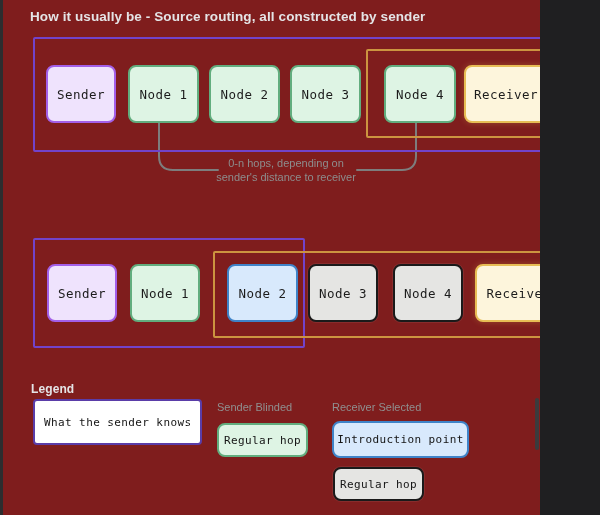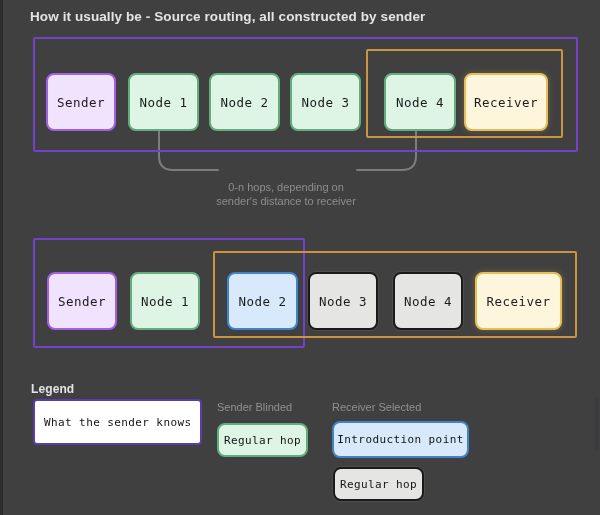--- a/index.html
+++ b/index.html
@@ -1,17 +1,17 @@
 <!DOCTYPE html>
 <html><head>
 <meta charset="utf-8">
 <style>
   html,body{margin:0;padding:0;background:#1f1f21;}
   .canvas{
-    position:relative;width:600px;height:515px;background:#404040;
+    position:relative;width:540px;height:515px;background:#7f1d1d;
     overflow:hidden;font-family:"Liberation Sans", sans-serif;
   }
   .edge-strip{position:absolute;left:0;top:0;width:3px;height:515px;background:#2d2d2f;}
   .scroll-thumb{position:absolute;right:1px;top:398px;width:4px;height:52px;background:#3b3b3d;border-radius:2px;}
 
   .sec-title{
     position:absolute;color:#e4e4e6;font-size:13.5px;font-weight:bold;
     letter-spacing:.1px;white-space:nowrap;
   }
   .t1{left:30px;top:9px;}
@@ -23,32 +23,32 @@
   .scope.orange{border:2px solid #cc9440;}
   .s1-purple{left:33px;top:37px;width:541px;height:111px;}
   .s1-orange{left:366px;top:49px;width:193px;height:85px;}
   .s2-purple{left:33px;top:238px;width:268px;height:106px;}
   .s2-orange{left:213px;top:251px;width:360px;height:83px;}
 
   .node{
     position:absolute;height:54px;border-radius:8px;border:2px solid transparent;
     display:flex;align-items:center;justify-content:center;
     font-family:"DejaVu Sans Mono", monospace;font-size:12.5px;color:#1c1c1c;
-    letter-spacing:.5px;white-space:nowrap;margin-top:8px;
+    letter-spacing:.5px;white-space:nowrap;
   }
   .node.sender{background:#efe3fd;border-color:#a35fe8;}
   .node.green{background:#def4e4;border-color:#62ad7e;text-align:center;}
   .node.yellow{background:#fdf5dc;border-color:#e7bd55;box-shadow:0 0 6px rgba(231,189,85,.28);}
   .node.blue{background:#d8e9fc;border-color:#3f83c8;}
   .node.gray{background:#e5e5e3;border-color:#1a1a1a;box-shadow:0 0 0 1px rgba(255,255,255,.07);}
 
   .conn-svg{position:absolute;left:0;top:0;width:600px;height:515px;pointer-events:none;}
   .annotation{
     position:absolute;left:200px;top:156px;width:172px;text-align:center;
-    color:#8d8d8d;font-size:11px;line-height:14px;margin-top:24px;
+    color:#8d8d8d;font-size:11px;line-height:14px;
   }
 
   .legend-chip{
     position:absolute;display:flex;align-items:center;
     font-family:"DejaVu Sans Mono", monospace;color:#141414;white-space:nowrap;
   }
   .know-box{
     height:26px;background:#ffffff;border-radius:4px;font-size:11px;
     padding:8px 9px;letter-spacing:.4px;
   }

